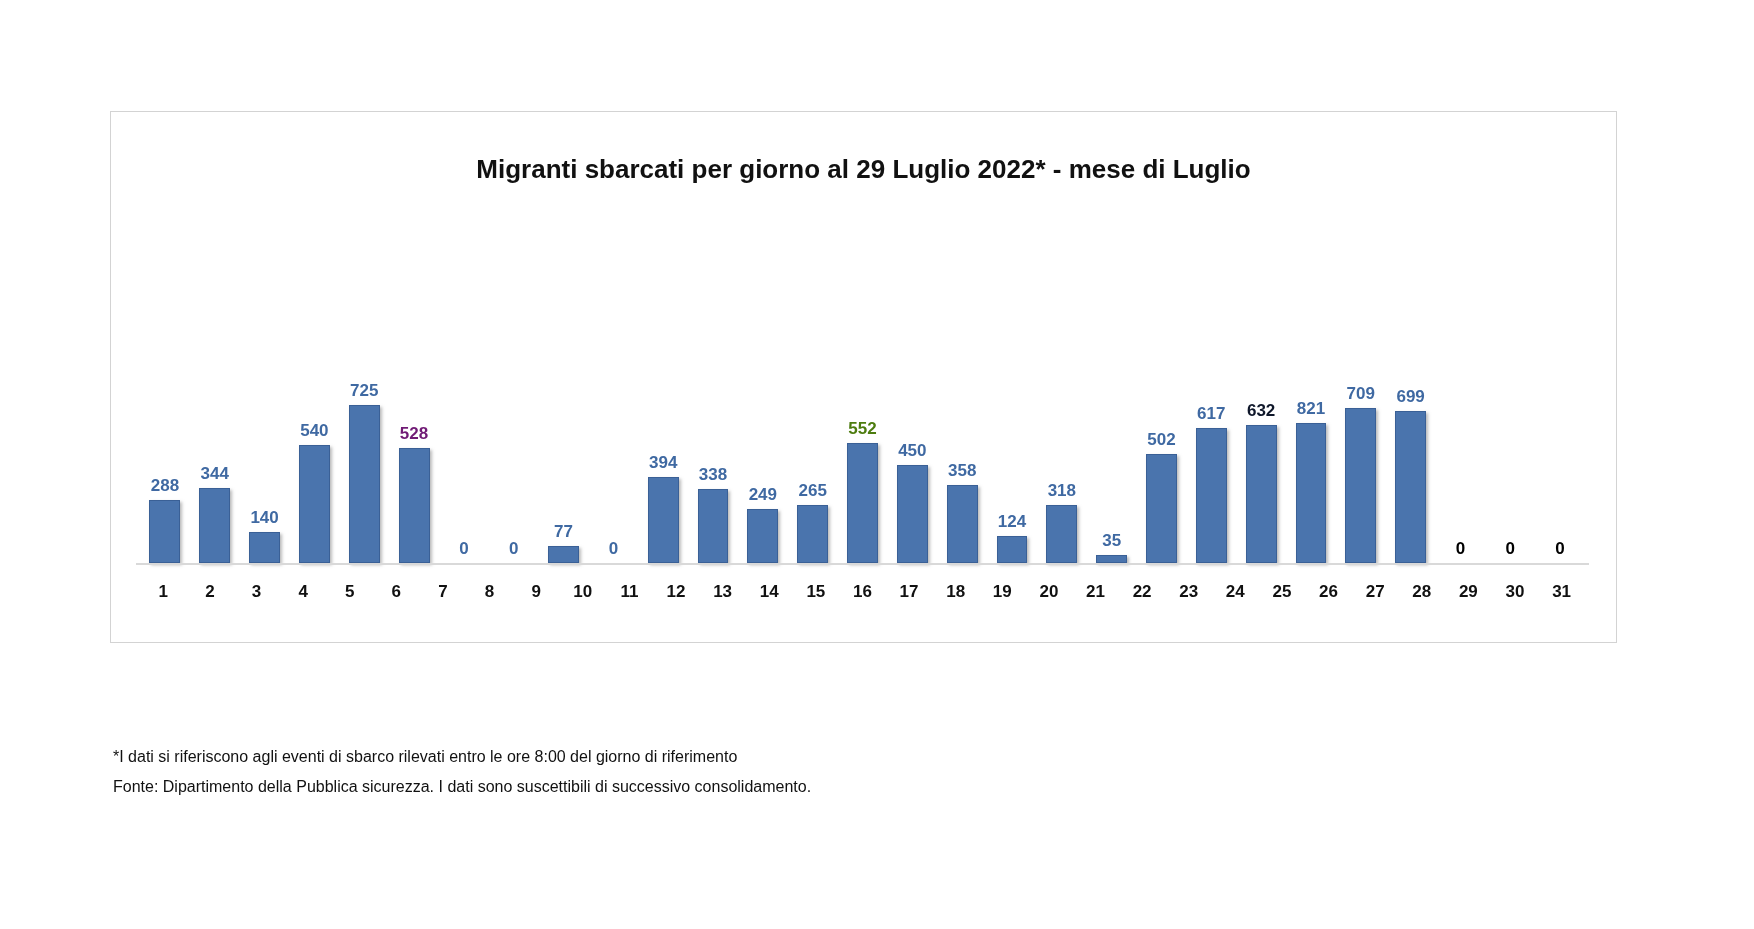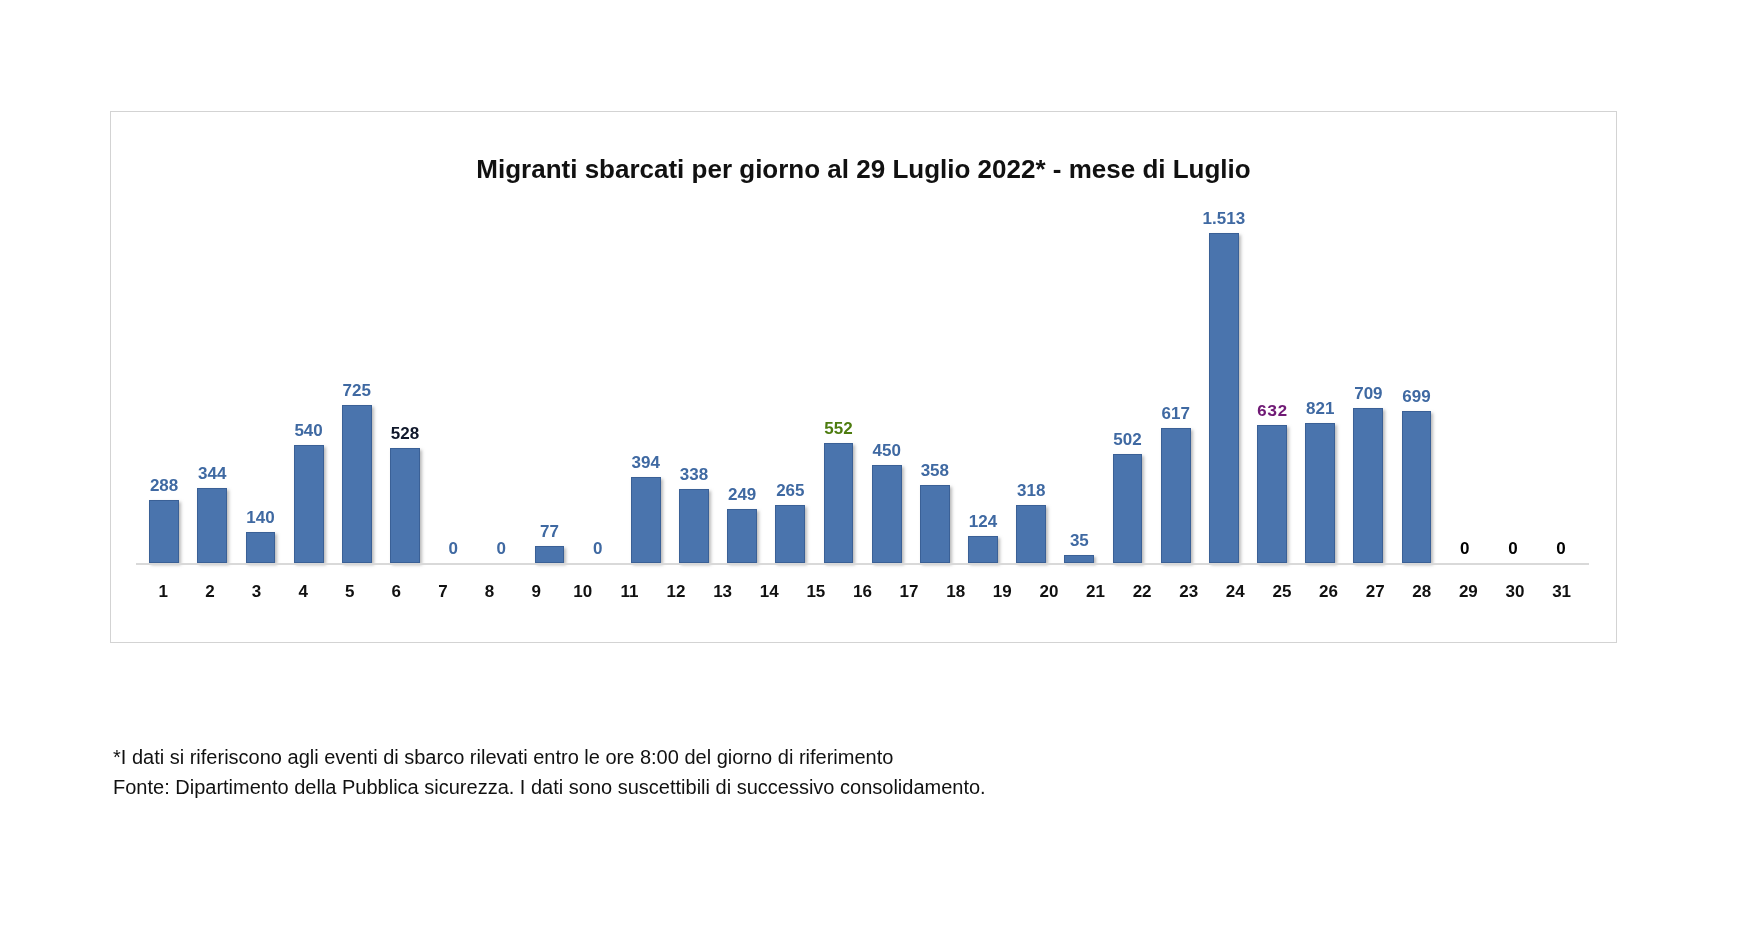--- a/index.html
+++ b/index.html
@@ -75,21 +75,21 @@
   .x-tick{
     flex:1 1 0;
     text-align:center;
     font-size:17px;
     font-weight:bold;
     color:#111111;
   }
   .footnotes{
     position:absolute;
     left:113px;top:742px;
-    font-size:20px;
+    font-size:16px;
     color:#111111;
     line-height:30px;
   }
 </style>
 </head>
 <body>
 
 <div class="page">
   <div class="chart-frame">
     <div class="chart-title">Migranti sbarcati per giorno al 29 Luglio 2022* - mese di Luglio</div>
@@ -110,21 +110,21 @@
           </div>
           <div class="bar-col">
             <div class="bar-value" style="color: rgb(63, 105, 162);">540</div>
             <div class="bar-rect" style="height: 118px; background: rgb(74, 116, 173); border-color: rgb(58, 96, 150);"></div>
           </div>
           <div class="bar-col">
             <div class="bar-value" style="color: rgb(63, 105, 162);">725</div>
             <div class="bar-rect" style="height: 158px; background: rgb(74, 116, 173); border-color: rgb(58, 96, 150);"></div>
           </div>
           <div class="bar-col">
-            <div class="bar-value" style="color: #0f172a;">528</div>
+            <div class="bar-value" style="color: #701a75;">528</div>
             <div class="bar-rect" style="height: 115px; background: rgb(74, 116, 173); border-color: rgb(58, 96, 150);"></div>
           </div>
           <div class="bar-col">
             <div class="bar-value" style="color: rgb(63, 105, 162);">0</div>
           </div>
           <div class="bar-col">
             <div class="bar-value" style="color: rgb(63, 105, 162);">0</div>
           </div>
           <div class="bar-col">
             <div class="bar-value" style="color: rgb(63, 105, 162);">77</div>
@@ -175,25 +175,21 @@
           </div>
           <div class="bar-col">
             <div class="bar-value" style="color: rgb(63, 105, 162);">502</div>
             <div class="bar-rect" style="height: 109px; background: rgb(74, 116, 173); border-color: rgb(58, 96, 150);"></div>
           </div>
           <div class="bar-col">
             <div class="bar-value" style="color: rgb(63, 105, 162);">617</div>
             <div class="bar-rect" style="height: 135px; background: rgb(74, 116, 173); border-color: rgb(58, 96, 150);"></div>
           </div>
           <div class="bar-col">
-            <div class="bar-value" style="color: rgb(63, 105, 162);">1.513</div>
-            <div class="bar-rect" style="height: 330px; background: rgb(74, 116, 173); border-color: rgb(58, 96, 150);"></div>
-          </div>
-          <div class="bar-col">
-            <div class="bar-value" style="color: #701a75; font-family: Liberation Mono, monospace;">632</div>
+            <div class="bar-value" style="color: #0f172a;">632</div>
             <div class="bar-rect" style="height: 138px; background: rgb(74, 116, 173); border-color: rgb(58, 96, 150);"></div>
           </div>
           <div class="bar-col">
             <div class="bar-value" style="color: rgb(63, 105, 162);">821</div>
             <div class="bar-rect" style="height: 140px; background: rgb(74, 116, 173); border-color: rgb(58, 96, 150);"></div>
           </div>
           <div class="bar-col">
             <div class="bar-value" style="color: rgb(63, 105, 162);">709</div>
             <div class="bar-rect" style="height: 155px; background: rgb(74, 116, 173); border-color: rgb(58, 96, 150);"></div>
           </div>

